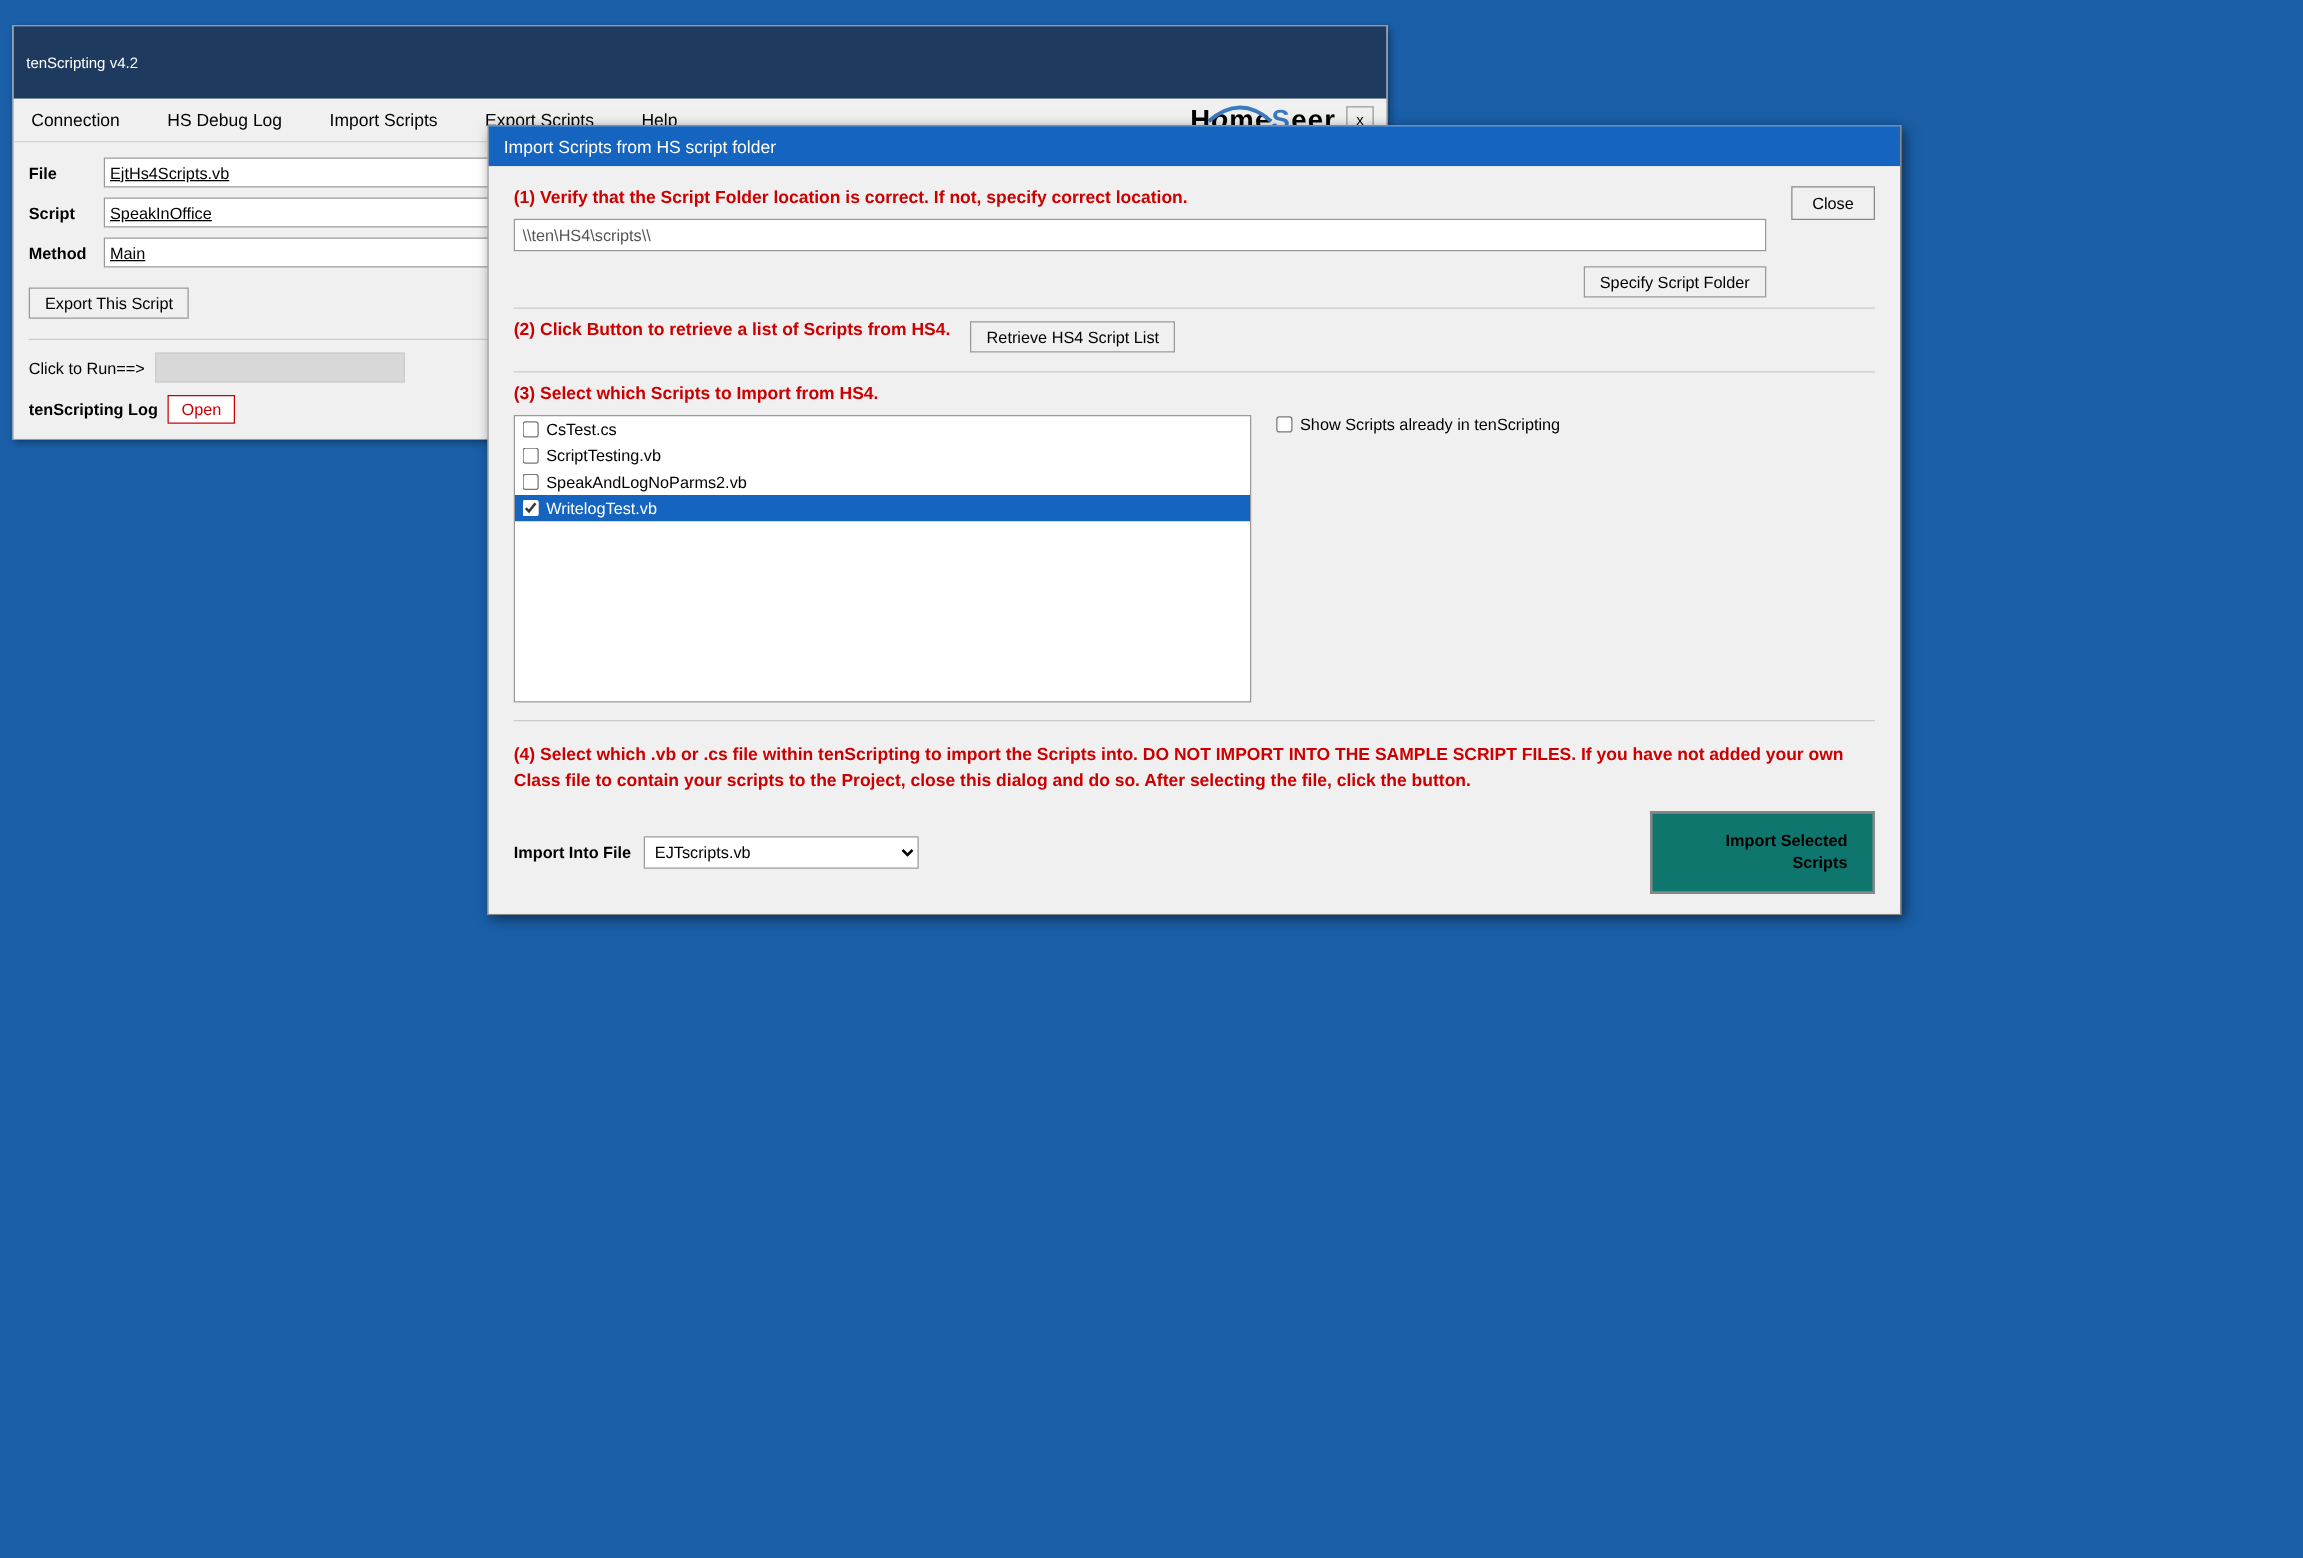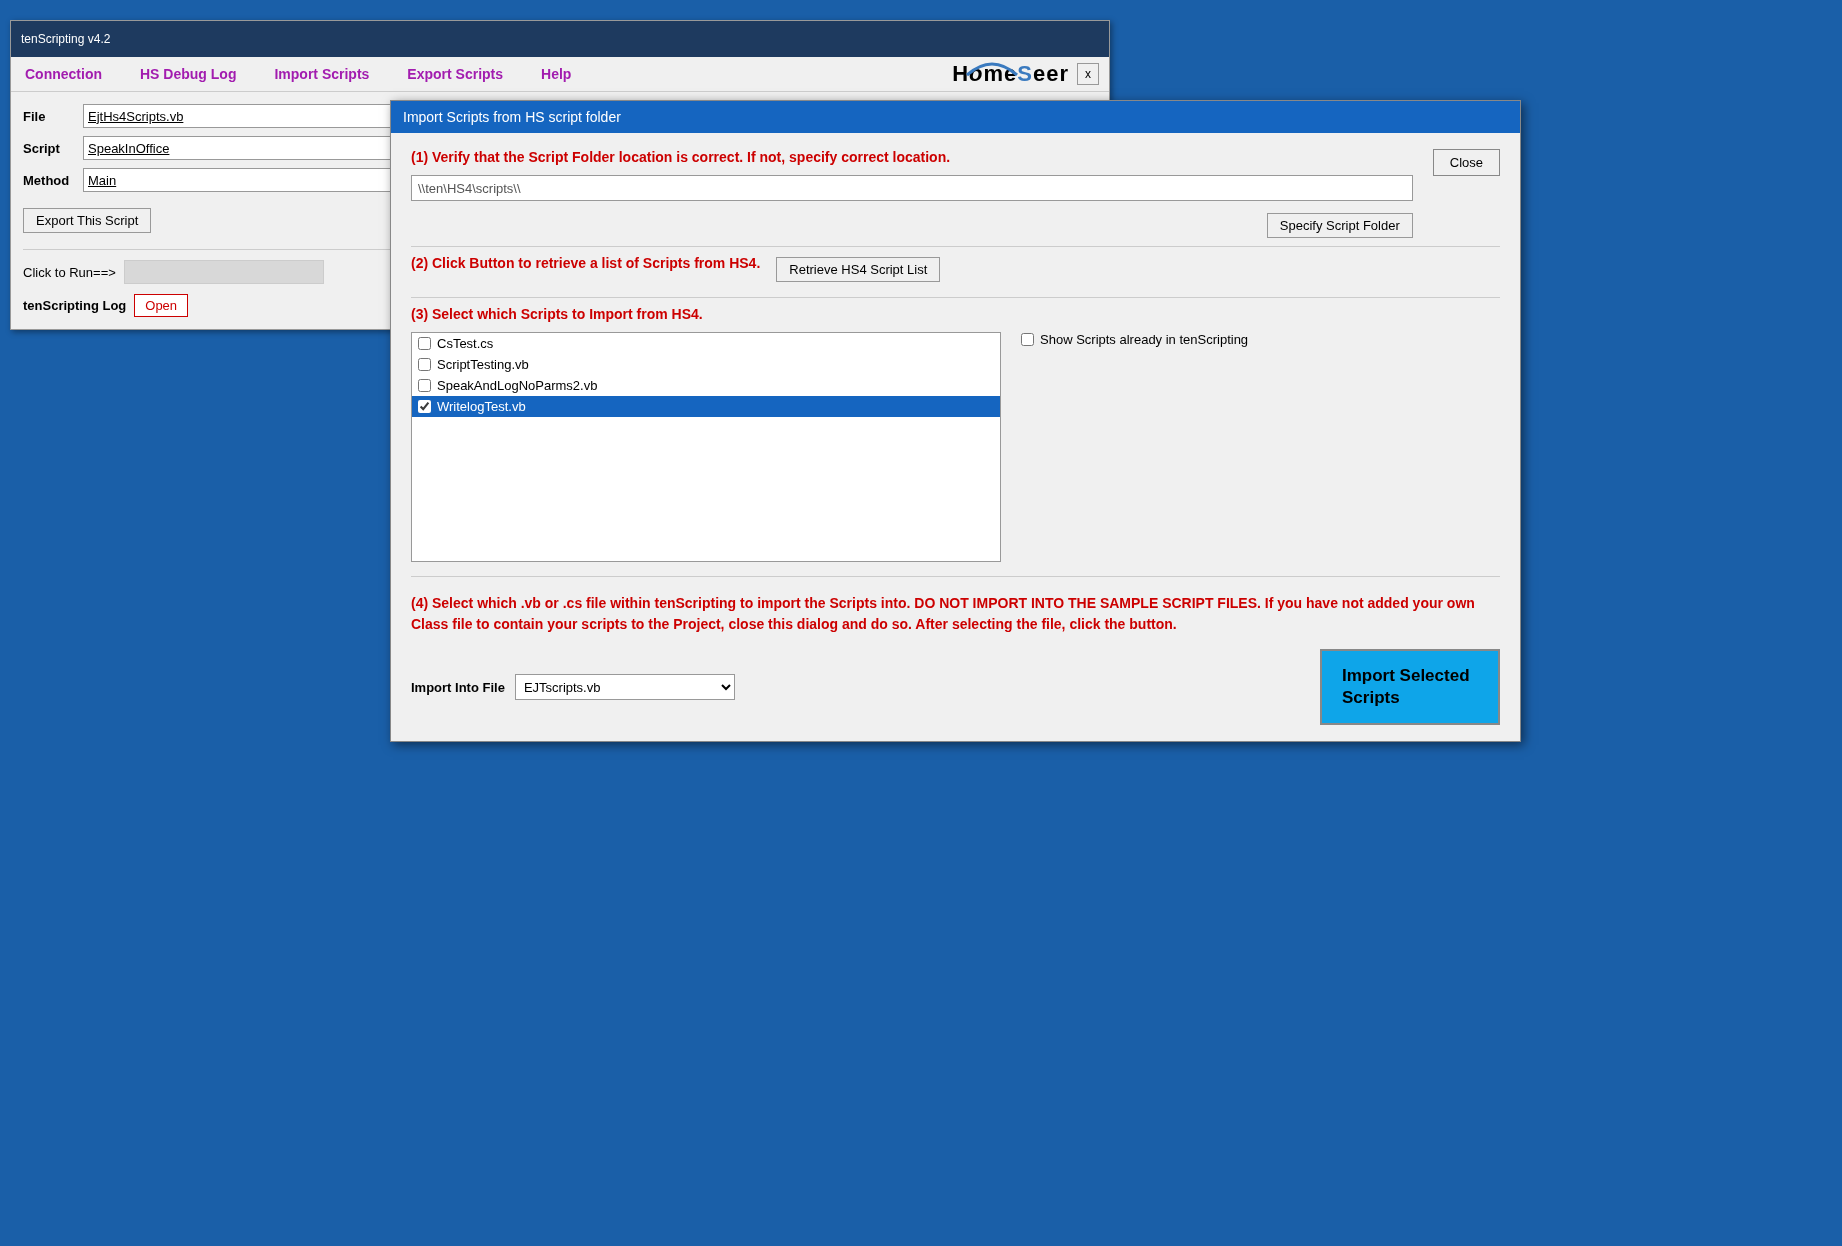--- a/index.html
+++ b/index.html
@@ -20,39 +20,39 @@
       left: 10px;
       width: 1100px;
       background: #f0f0f0;
       border: 1px solid #999;
       box-shadow: 2px 2px 6px rgba(0,0,0,0.4);
     }
 
     .title-bar {
       background: #1e3a5f;
       color: white;
-      padding: 11px 10px;
+      padding: 22px 10px;
       font-size: 12px;
       display: flex;
       align-items: center;
     }
 
     .menu-bar {
       background: #f0f0f0;
       border-bottom: 1px solid #ccc;
       padding: 4px 10px;
       display: flex;
       align-items: center;
       gap: 30px;
     }
 
     .menu-item {
-      font-weight: bold;
+      font-weight: normal;
       font-size: 14px;
-      color: #a21caf;
+      color: #000000;
       cursor: pointer;
       padding: 2px 4px;
     }
 
     .homeseer-logo {
       margin-left: auto;
       display: flex;
       align-items: center;
       gap: 8px;
     }
@@ -300,26 +300,26 @@
       height: 26px;
       border: 1px solid #999;
       background: white;
       font-size: 13px;
       padding: 2px 4px;
       width: 220px;
     }
 
     .import-selected-btn {
       border: 2px solid #888;
-      background: #0ea5e9;
+      background: #0f766e;
       padding: 14px 20px;
-      font-size: 17px;
-      font-weight: bold;
-      cursor: pointer;
-      text-align: left;
+      font-size: 13px;
+      font-weight: bold;
+      cursor: pointer;
+      text-align: right;
       line-height: 1.3;
       min-width: 180px;
     }
 
     .divider-line {
       border: none;
       border-top: 1px solid #ccc;
       margin: 8px 0;
     }
 

